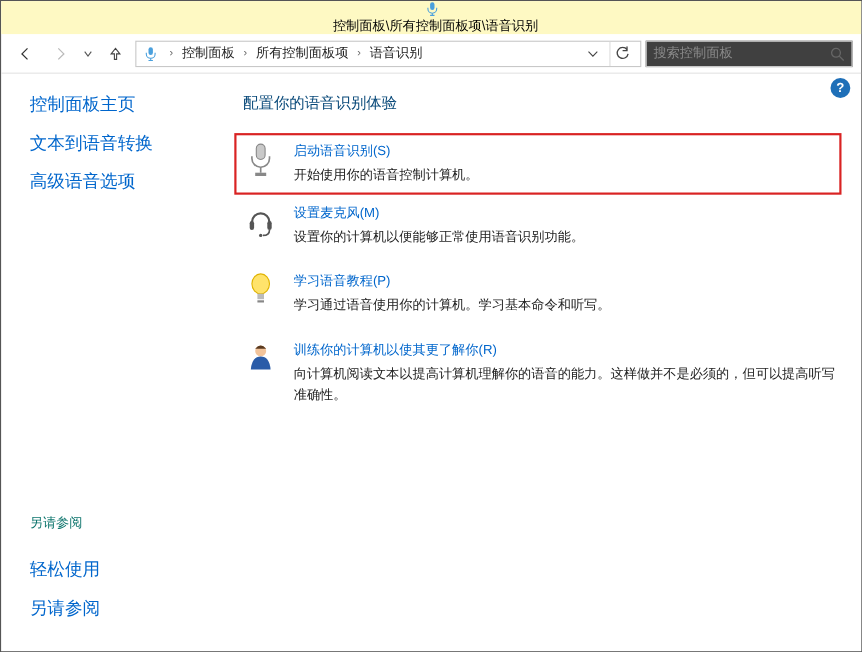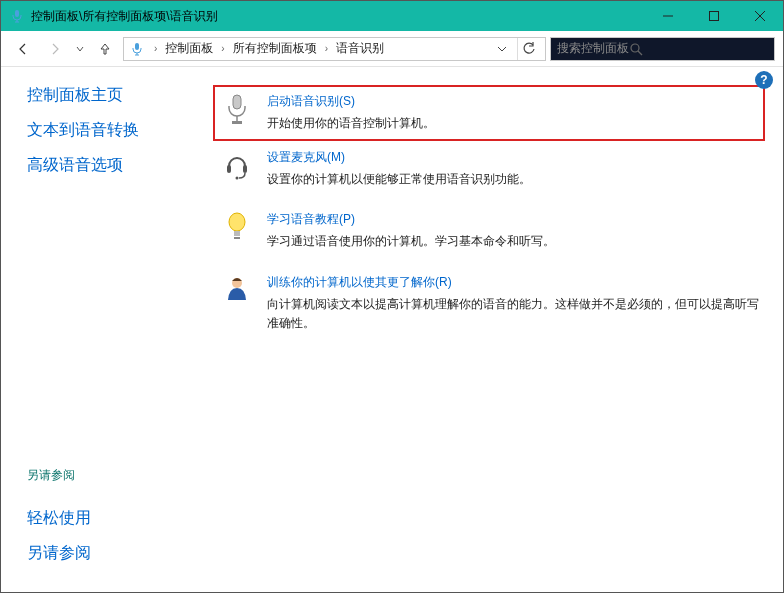--- a/index.html
+++ b/index.html
@@ -12,21 +12,22 @@
     overflow: hidden;
     border: 1px solid #555;
     position: relative;
   }
   
   .titlebar {
     height: 30px;
     display: flex;
     align-items: center;
     padding-left: 8px;
-    background: #14b8a6;
+    background: #fef9c3;
+    flex-direction: column;
   }
   .titlebar .title-icon {
     width: 16px; height: 16px;
     margin-right: 6px;
     display: inline-flex; align-items: center; justify-content: center;
   }
   .titlebar .title-text {
     flex: 1;
     font-size: 12px;
     color: #000;
@@ -73,27 +74,27 @@
   .addr-icon { width:16px; height:16px; display:inline-flex; align-items:center;}
   .crumb { color: #222; white-space: nowrap; }
   .crumb-sep { color: #666; font-size: 10px; }
   .addr-right { margin-left: auto; display:flex; align-items:center; gap:4px;}
   .addr-dd, .addr-refresh {
     width: 22px; height: 22px; display:flex; align-items:center; justify-content:center;
     color:#444;
   }
   .addr-refresh { border-left: 1px solid #ddd; }
   .searchbox {
-    width: 225px; height: 24px;
+    width: 188px; height: 24px;
     border: 1px solid #c8c8c8;
     display: flex; align-items: center;
     padding: 0 6px;
     color: #888;
-    background: #0f172a;
-    justify-content: flex-start;
+    background: #404040;
+    justify-content: space-between;
   }
   .search-placeholder { color:#8a8a8a; }
   .search-icon { color:#666; }
   
   .main {
     display: flex;
     height: calc(100% - 66px);
   }
   .sidebar {
     width: 200px;
@@ -263,20 +264,21 @@
 
     <div class="see-also">
       <div class="heading">另请参阅</div>
       <a href="#">轻松使用</a>
       <a href="#">另请参阅</a>
     </div>
   </div>
 
   <div class="content">
     <div class="help-badge">?</div>
+    <div class="heading-main">配置你的语音识别体验</div>
 
     <div class="option highlighted">
       <div class="opt-icon">
         <svg width="28" height="32" viewBox="0 0 28 32">
             <rect x="10" y="2" width="8" height="14" rx="4" fill="#c9c9c9" stroke="#888"></rect>
             <path d="M6 13v2a8 8 0 0 0 16 0v-2" fill="none" stroke="#888" stroke-width="1.5"></path>
             <line x1="14" y1="23" x2="14" y2="28" stroke="#888" stroke-width="1.5"></line>
             <rect x="9" y="28" width="10" height="3" fill="#888"></rect>
           </svg>
       </div>

